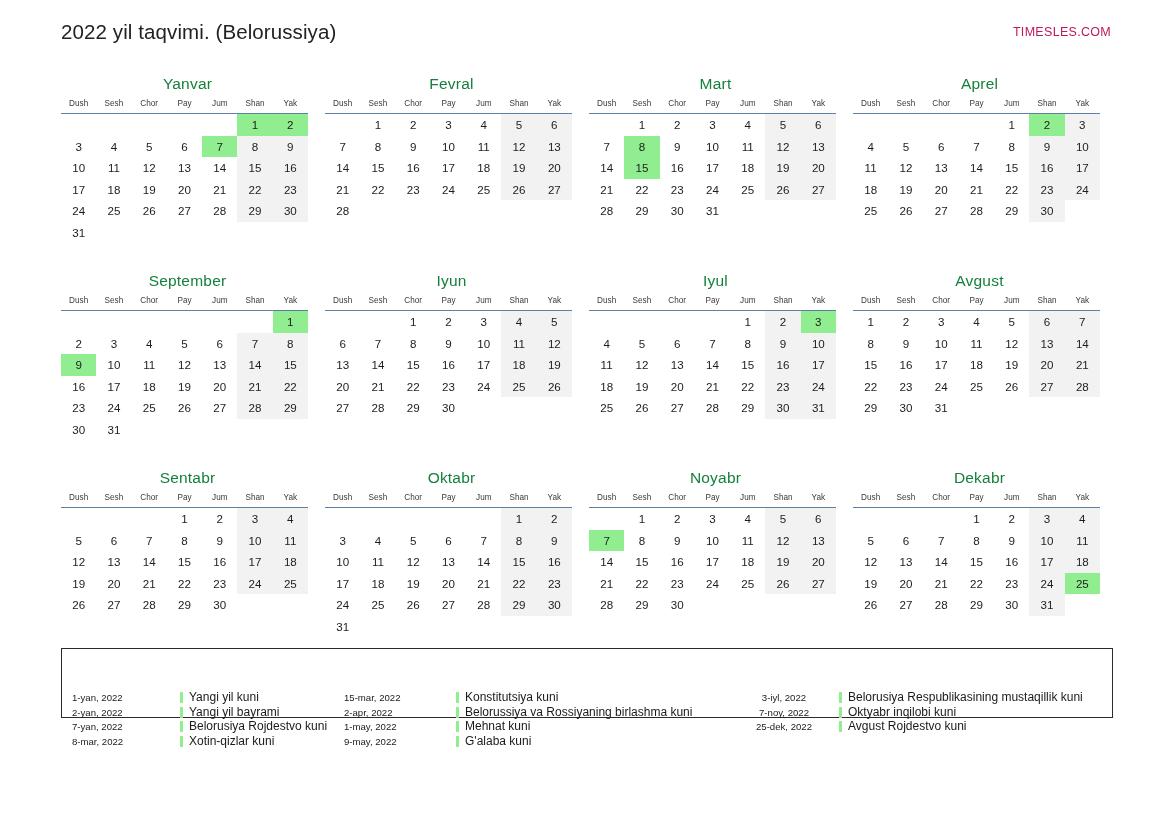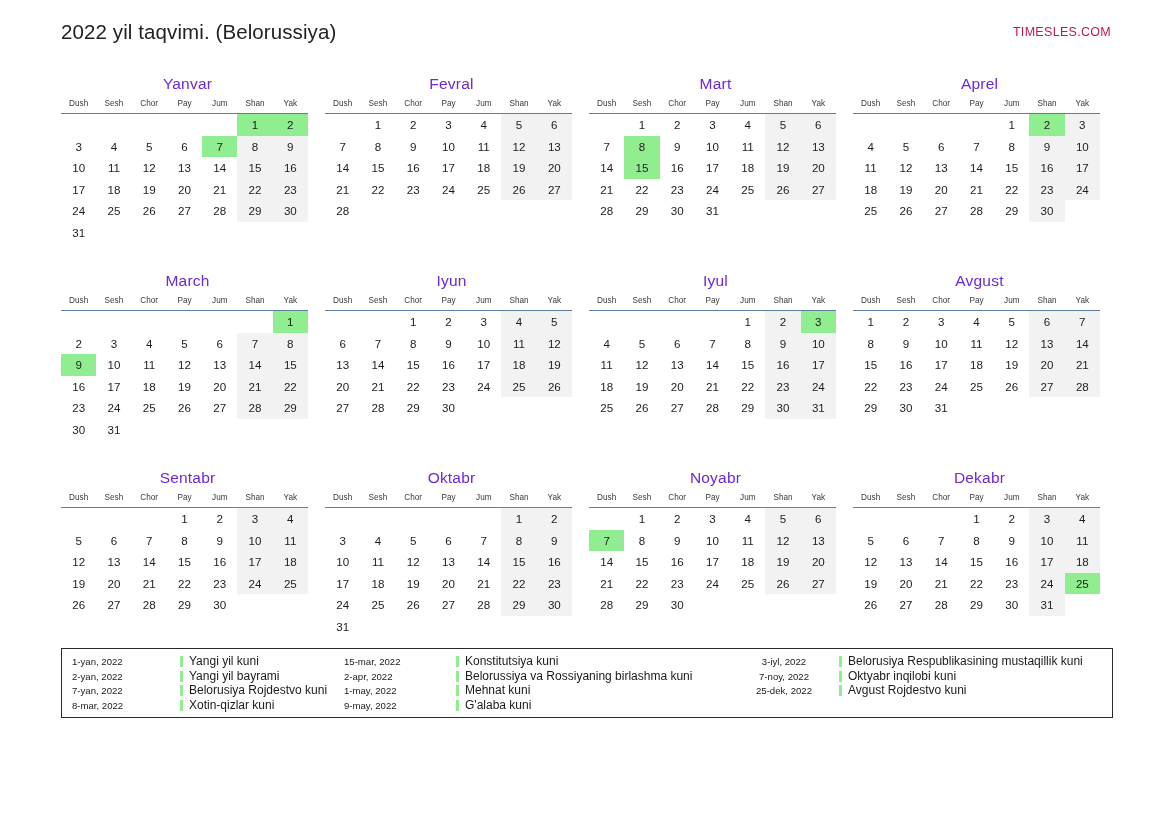--- a/index.html
+++ b/index.html
@@ -61,21 +61,21 @@
     column-gap: 11px;
     row-gap: 0px;
   }
   .month {
     position: relative;
     width: 253px;
   }
   .month-name {
     text-align: center;
     font-size: 15.5px;
-    color: #6d28d9;
+    color: #15803d;
     font-weight: 400;
     line-height: 20px;
     padding-top: 4px;
     padding-bottom: 2px;
     letter-spacing: 0.2px;
   }
   table.cal {
     border-collapse: collapse;
     width: 247px;
     margin: 0;
@@ -113,20 +113,21 @@
     height: 70px;
     border: 1.1px solid #2b2b2b;
     background: #ffffff;
     padding: 6px 0 6px 0;
   }
   .legend-cols {
     display: grid;
     grid-template-columns: 272px 385px auto;
     height: 100%;
     padding-left: 10px;
+    margin-top: 36px;
   }
   .legend-col { display: block; }
   .legend-row {
     display: flex;
     align-items: center;
     height: 13px;
     margin-bottom: 1.5px;
     white-space: nowrap;
   }
   .legend-date {
@@ -417,21 +418,21 @@
               <td class="">27</td>
               <td class="">28</td>
               <td class="">29</td>
               <td class="weekend">30</td>
               <td class="empty">&nbsp;</td>
             </tr>
           </tbody>
         </table>
       </div>
       <div class="month">
-        <div class="month-name">March</div>
+        <div class="month-name">September</div>
         <table class="cal">
           <thead>
             <tr>
               <th>Dush</th>
               <th>Sesh</th>
               <th>Chor</th>
               <th>Pay</th>
               <th>Jum</th>
               <th>Shan</th>
               <th>Yak</th>

